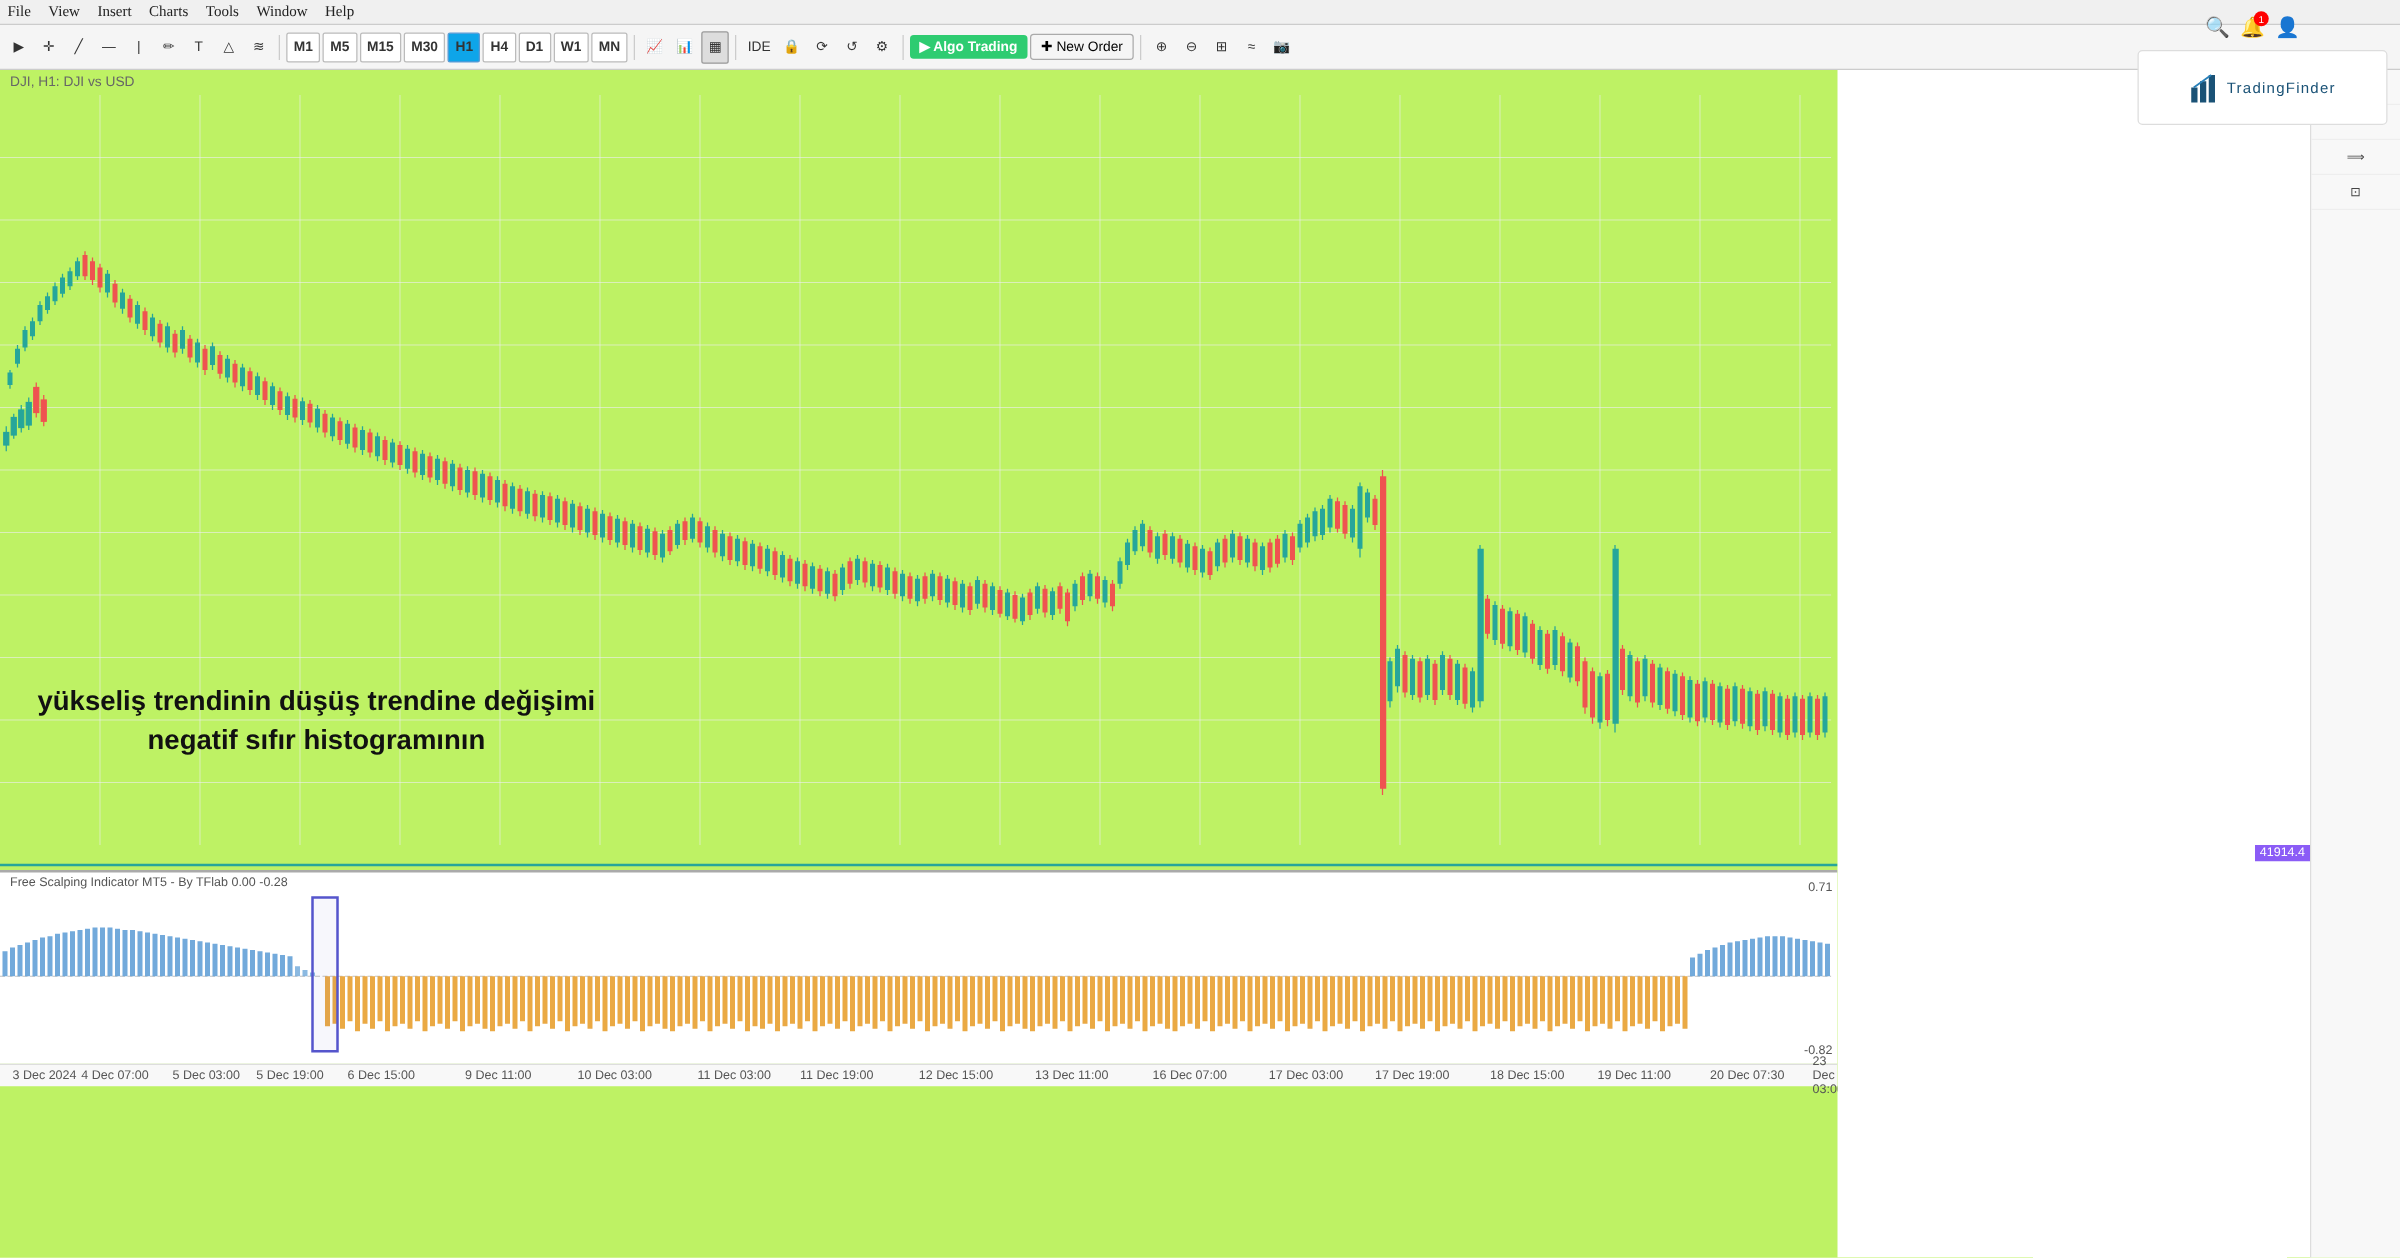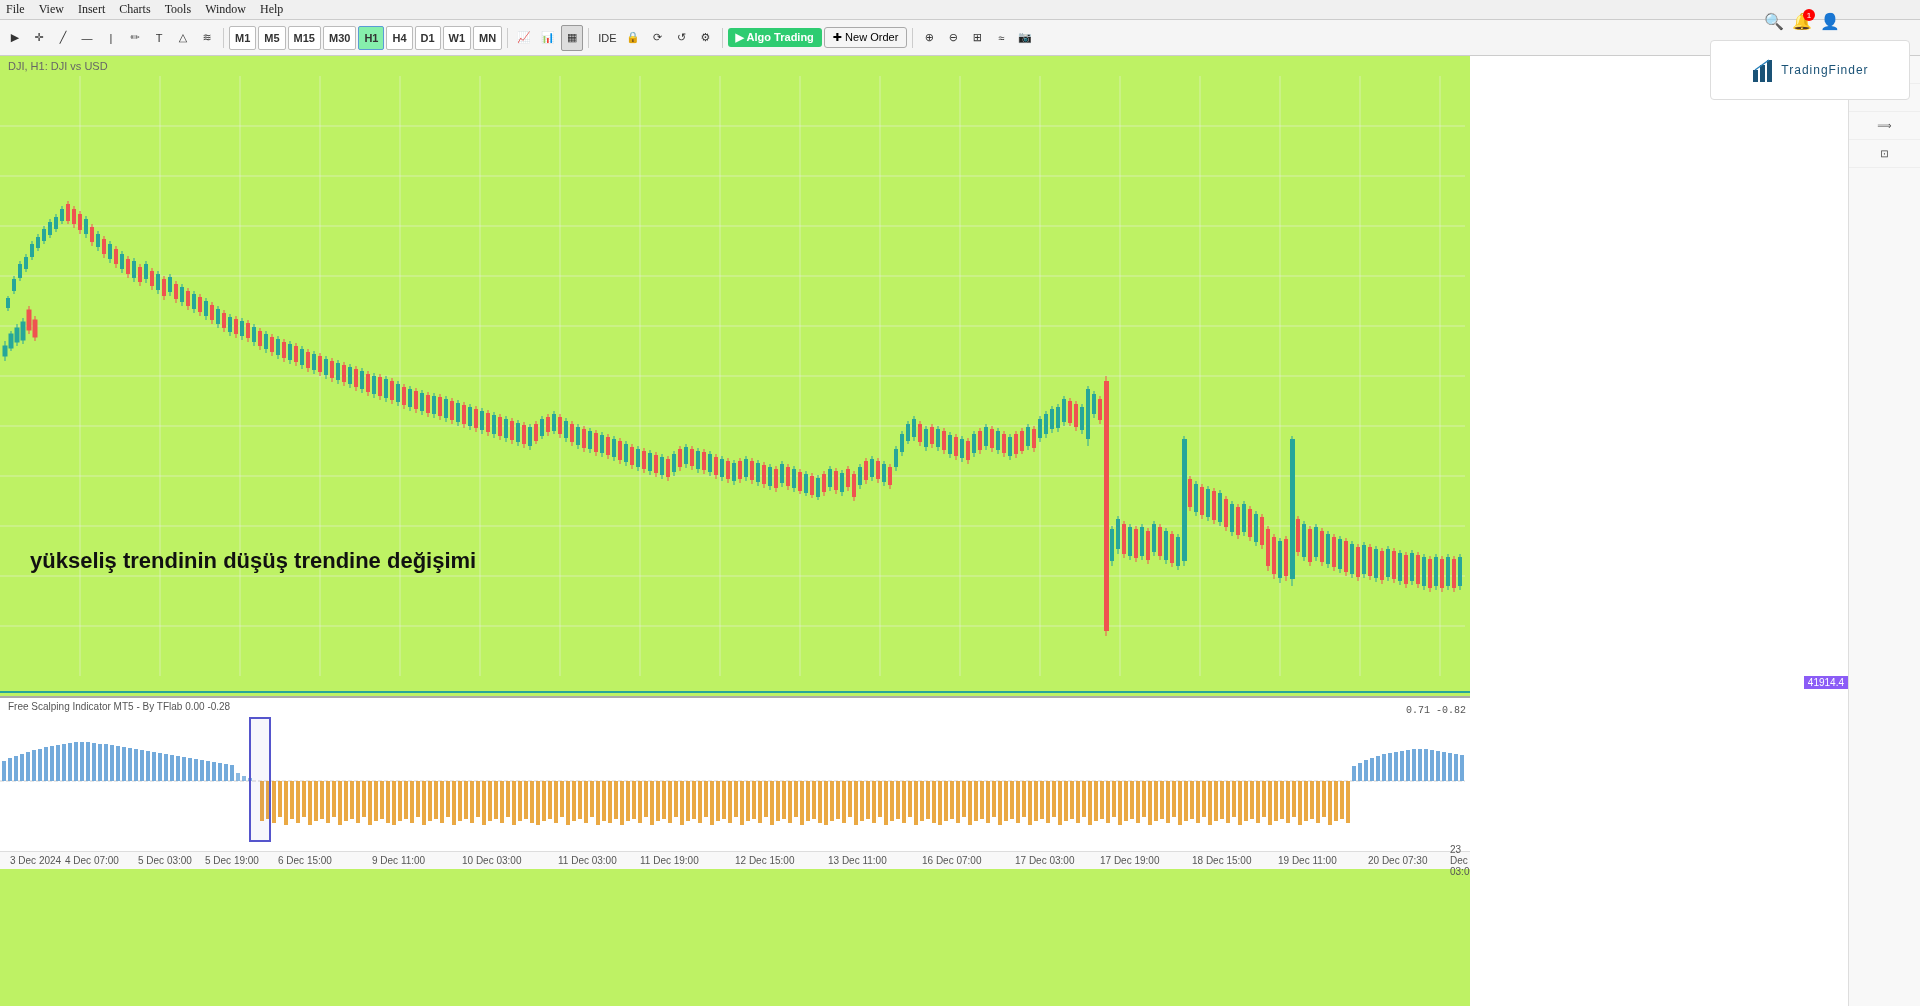--- a/index.html
+++ b/index.html
@@ -52,21 +52,21 @@
       height: 24px;
       padding: 0 5px;
       font-size: 11px;
       font-weight: bold;
       border: 1px solid #bbb;
       border-radius: 2px;
       cursor: pointer;
       background: #fff;
       color: #333;
     }
-    .tb-timeframe.active { background: #86efac; border-color: #5b9bd5; text-align: center; }
+    .tb-timeframe.active { background: #0ea5e9; border-color: #5b9bd5; text-align: center; }
 
     
     #logo-area {
       position: absolute;
       right: 10px;
       top: 40px;
       width: 200px;
       height: 60px;
       display: flex;
       align-items: center;
@@ -921,20 +921,21 @@
       <rect x="1446" y="481" width="4" height="29" fill="#26a69a"></rect>
       <line x1="1454" y1="480" x2="1454" y2="516" stroke="#ef5350" stroke-width="1"></line>
       <rect x="1452" y="483" width="4" height="29" fill="#ef5350"></rect>
       <line x1="1460" y1="478" x2="1460" y2="514" stroke="#26a69a" stroke-width="1"></line>
       <rect x="1458" y="481" width="4" height="29" fill="#26a69a"></rect>
     </g>
   </svg>
 
   <div id="annotation">
     <div>yükseliş trendinin düşüş trendine değişimi</div>
+    <div style="text-align:center;">negatif sıfır histogramının</div>
   </div>
 
   <div id="teal-line"></div>
 
   <div id="indicator-panel">
     <div id="indicator-label">
       <span>Free Scalping Indicator MT5</span>
       <span> - </span>
       <span>By TFlab</span>
       <span>0.00</span>
@@ -1197,21 +1198,21 @@
         <rect x="1436" y="35" width="4" height="30"></rect>
         <rect x="1442" y="36" width="4" height="29"></rect>
         <rect x="1448" y="37" width="4" height="28"></rect>
         <rect x="1454" y="38" width="4" height="27"></rect>
         <rect x="1460" y="39" width="4" height="26"></rect>
       </g>
     </svg>
 
     <div id="highlight-box"></div>
 
-    <div style="position:absolute; right:0; top:5px; width:68px; display:flex; flex-direction:row; justify-content:space-between; height:145px; padding: 2px 4px; font-family: Liberation Mono, monospace;">
+    <div style="position:absolute; right:0; top:5px; width:68px; display:flex; flex-direction:column; justify-content:space-between; height:145px; padding: 2px 4px;">
       <span style="font-size:10px; color:#555; text-align:right;">0.71</span>
       <span style="font-size:10px; color:#555; text-align:right;">-0.82</span>
     </div>
   </div>
 
   <div id="time-axis">
     <span class="time-label" style="left:10px">3 Dec 2024</span>
     <span class="time-label" style="left:65px">4 Dec 07:00</span>
     <span class="time-label" style="left:138px">5 Dec 03:00</span>
     <span class="time-label" style="left:205px">5 Dec 19:00</span>

